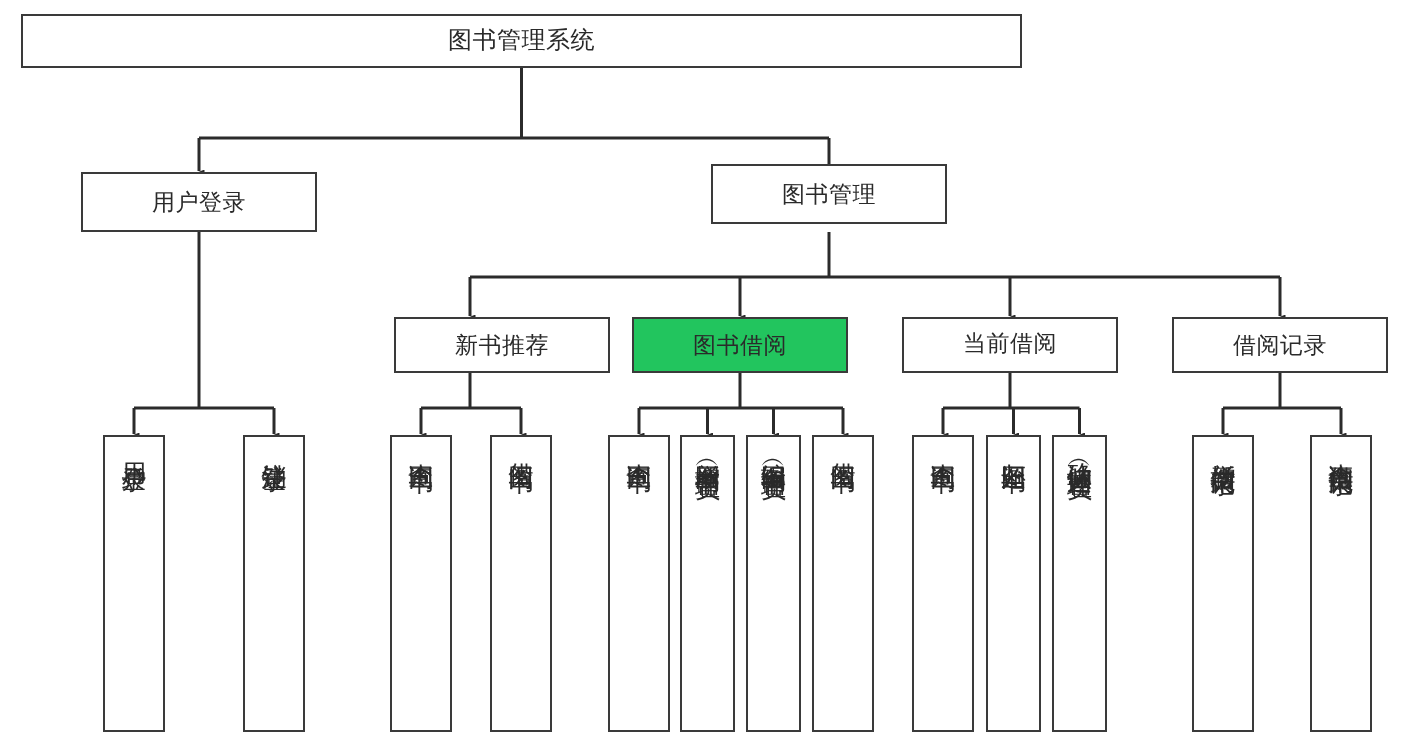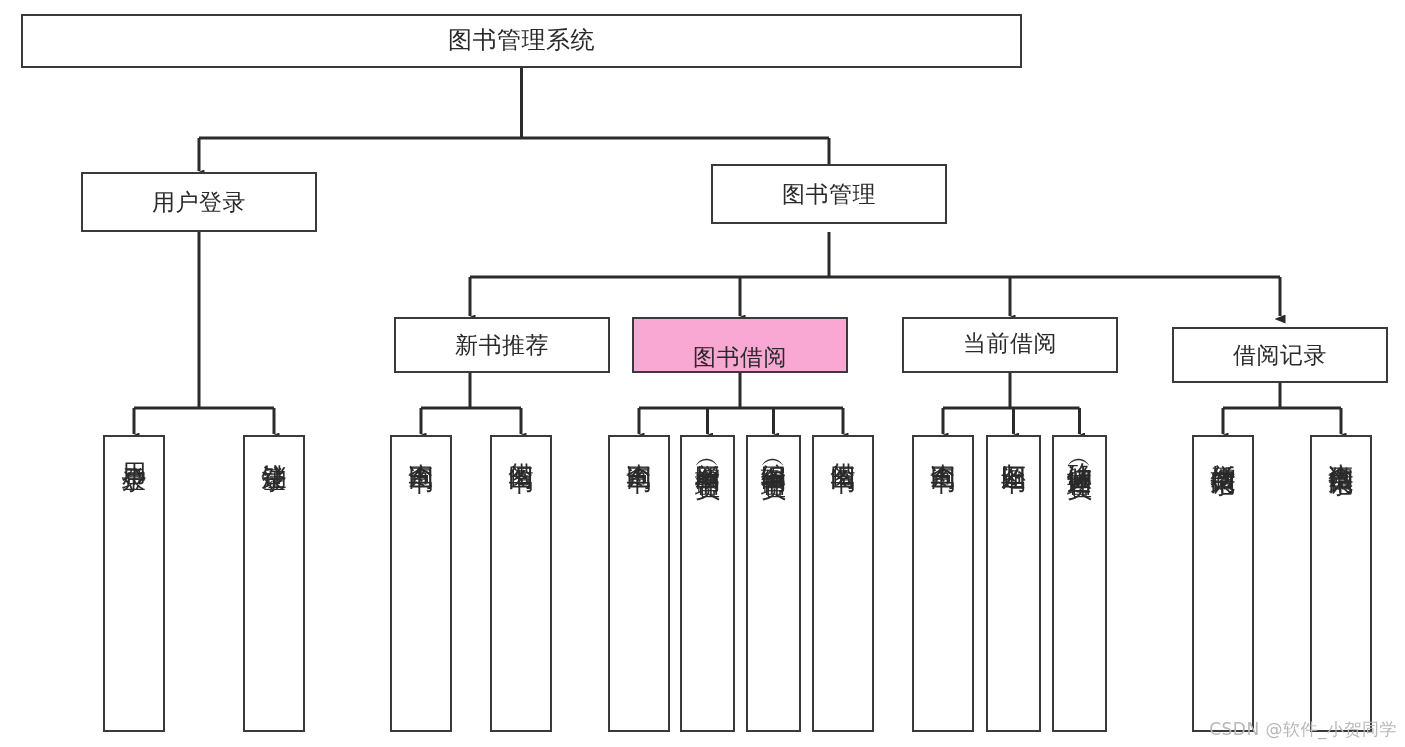--- a/index.html
+++ b/index.html
@@ -125,27 +125,27 @@
       </div>
       <div class="node level-1 horiz" style="left: 81px; top: 172px; width: 236px; height: 60px; border-color: rgb(58, 58, 58); background: rgb(255, 255, 255); color: rgb(42, 42, 42);">
         <span class="node-label">用户登录</span>
       </div>
       <div class="node level-1 horiz" style="left: 711px; top: 164px; width: 236px; height: 60px; border-color: rgb(58, 58, 58); background: rgb(255, 255, 255); color: rgb(42, 42, 42);">
         <span class="node-label">图书管理</span>
       </div>
       <div class="node level-2 horiz" style="left: 362px; top: 317px; width: 216px; height: 56px; border-color: rgb(58, 58, 58); background: rgb(255, 255, 255); color: rgb(42, 42, 42); margin-left: 32px;">
         <span class="node-label">新书推荐</span>
       </div>
-      <div class="node level-2 horiz" style="left: 632px; top: 317px; width: 216px; height: 56px; border-color: rgb(58, 58, 58); background: #f9a8d4; color: rgb(42, 42, 42); align-items: flex-end;">
+      <div class="node level-2 horiz" style="left: 632px; top: 317px; width: 216px; height: 56px; border-color: rgb(58, 58, 58); background: #22c55e; color: rgb(42, 42, 42);">
         <span class="node-label">图书借阅</span>
       </div>
       <div class="node level-2 horiz" style="left: 902px; top: 317px; width: 216px; height: 56px; border-color: rgb(58, 58, 58); background: rgb(255, 255, 255); color: rgb(42, 42, 42); font-family: Liberation Mono, monospace;">
         <span class="node-label">当前借阅</span>
       </div>
-      <div class="node level-2 horiz" style="left: 1172px; top: 327px; width: 216px; height: 56px; border-color: rgb(58, 58, 58); background: rgb(255, 255, 255); color: rgb(42, 42, 42);">
+      <div class="node level-2 horiz" style="left: 1172px; top: 317px; width: 216px; height: 56px; border-color: rgb(58, 58, 58); background: rgb(255, 255, 255); color: rgb(42, 42, 42);">
         <span class="node-label">借阅记录</span>
       </div>
       <div class="node level-3 vert" style="left: 103px; top: 435px; width: 62px; height: 297px; border-color: rgb(58, 58, 58); background: rgb(255, 255, 255); color: rgb(42, 42, 42);">
         <span class="node-label">用户登录</span>
       </div>
       <div class="node level-3 vert" style="left: 243px; top: 435px; width: 62px; height: 297px; border-color: rgb(58, 58, 58); background: rgb(255, 255, 255); color: rgb(42, 42, 42);">
         <span class="node-label">注销登录</span>
       </div>
       <div class="node level-3 vert" style="left: 390px; top: 435px; width: 62px; height: 297px; border-color: rgb(58, 58, 58); background: rgb(255, 255, 255); color: rgb(42, 42, 42);">
         <span class="node-label">查询图书</span>
@@ -175,15 +175,14 @@
         <span class="node-label">确认归还（管理员）</span>
       </div>
       <div class="node level-3 vert" style="left: 1192px; top: 435px; width: 62px; height: 297px; border-color: rgb(58, 58, 58); background: rgb(255, 255, 255); color: rgb(42, 42, 42);">
         <span class="node-label">新增借阅记录</span>
       </div>
       <div class="node level-3 vert" style="left: 1310px; top: 435px; width: 62px; height: 297px; border-color: rgb(58, 58, 58); background: rgb(255, 255, 255); color: rgb(42, 42, 42);">
         <span class="node-label">查询借阅记录</span>
       </div>
     </div>
 
-  <div id="watermark">CSDN @软件_小贺同学</div>
 
 </div>
 
 </body></html>

